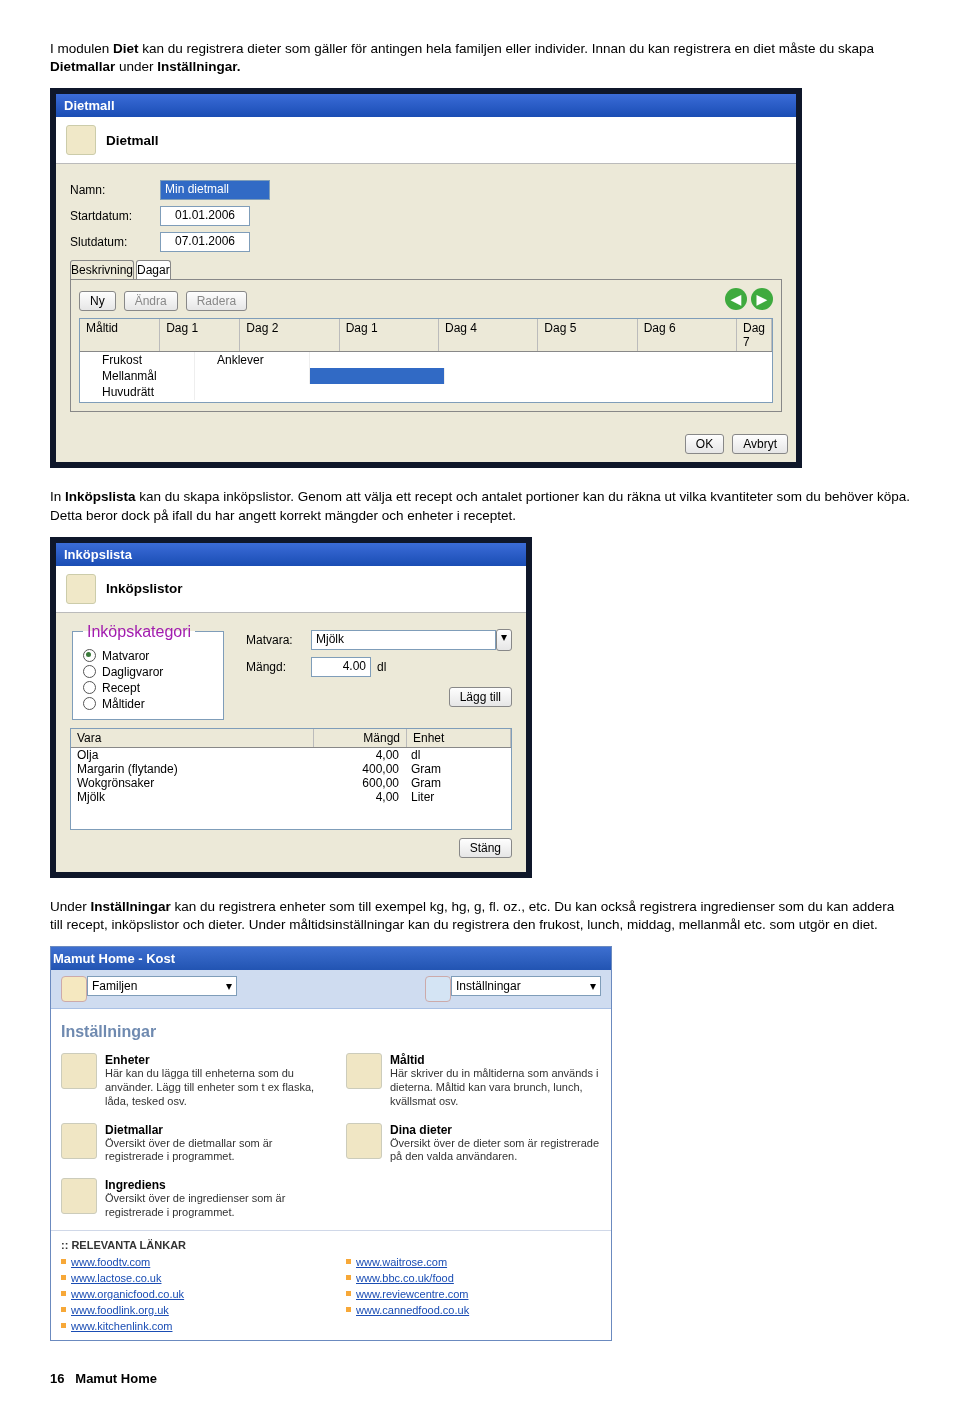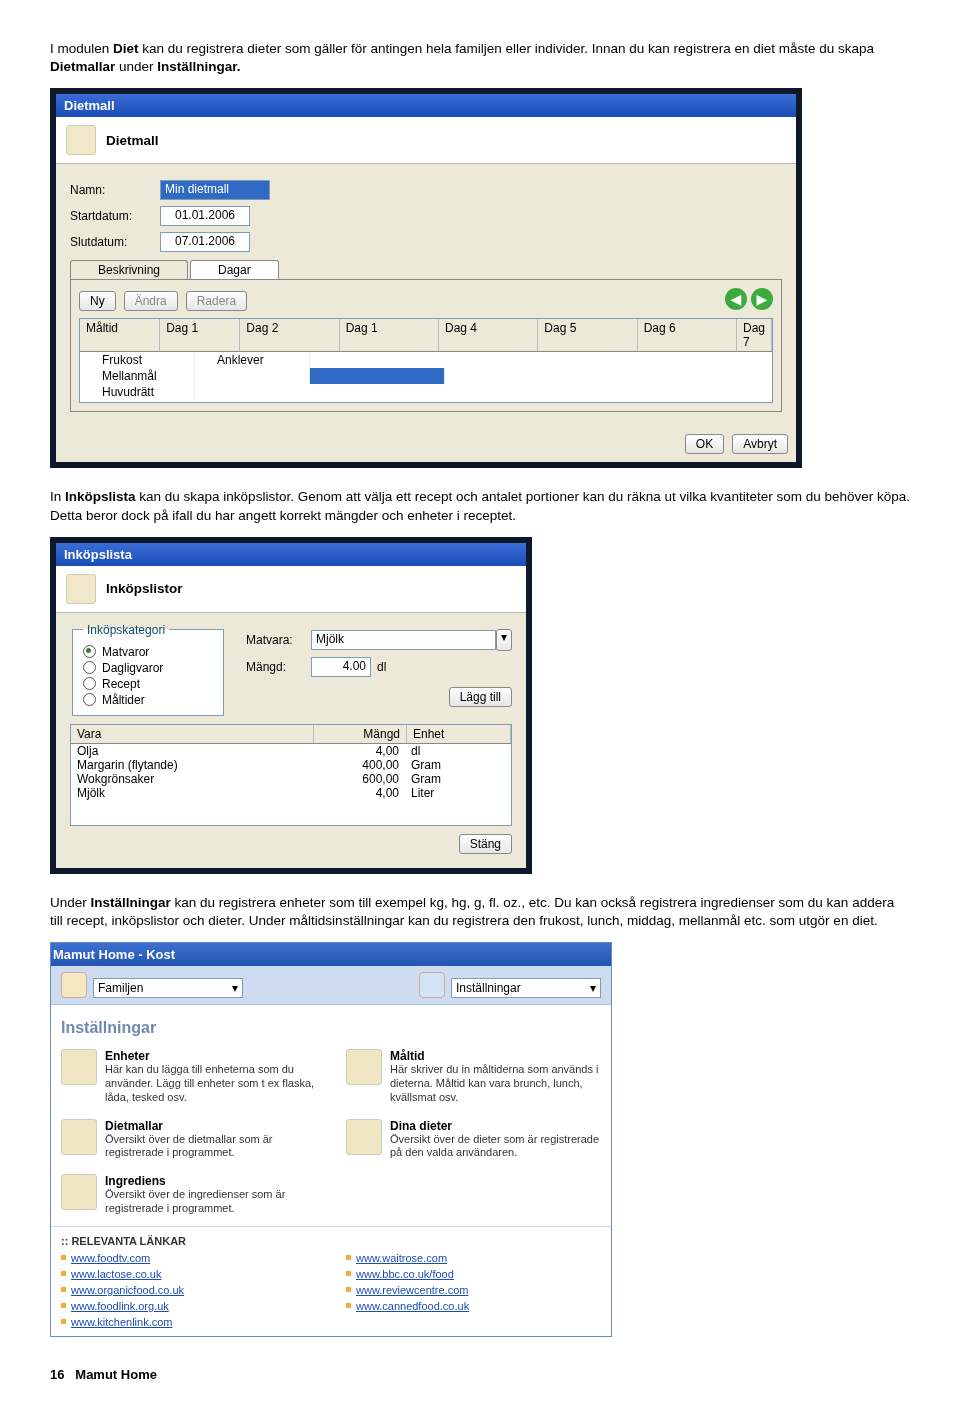--- a/index.html
+++ b/index.html
@@ -9,47 +9,47 @@
 .titlebar{background:linear-gradient(to bottom,#3b6cd8,#1a4db4);color:#fff;font-weight:bold;padding:4px 8px;font-size:13px}
 .header-strip{background:#fff;border-bottom:1px solid #bbb;padding:8px 10px;display:flex;align-items:center;gap:10px}
 .header-strip .icon{width:28px;height:28px;background:#f0e8c8;border:1px solid #cca;border-radius:3px}
 .form-area{padding:10px 14px 14px 14px;font-size:12px}
 .form-row{display:flex;align-items:center;margin:6px 0}
 .form-row .lbl{width:90px}
 .txt{border:1px solid #7f9db9;background:#fff;padding:1px 4px;font-size:12px;height:16px}
 .btn{border:1px solid #888;background:linear-gradient(to bottom,#fefefe,#e6e6e6);padding:1px 10px;font-size:12px;height:20px;border-radius:3px;cursor:pointer}
 .btn.disabled{color:#888}
 .tabs{display:flex;gap:2px;margin-top:8px}
-.tab{border:1px solid #888;border-bottom:none;padding:2px 27px;font-size:12px;background:#ece9d8;border-radius:3px 3px 0 0}
+.tab{border:1px solid #888;border-bottom:none;padding:2px 0;font-size:12px;background:#ece9d8;border-radius:3px 3px 0 0}
 .tab.active{background:#fff}
 .tab-body{border:1px solid #888;background:#ece9d8;padding:8px}
 .grid{background:#fff;border:1px solid #7f9db9;font-size:12px}
 .grid-head{display:flex;background:#ece9d8;border-bottom:1px solid #888}
 .grid-head>div{padding:2px 6px;border-right:1px solid #bbb}
 .grid-body{min-height:50px}
 .grid-row{display:flex}
 .grid-row>div{padding:1px 22px;border-right:1px solid #eee}
 .selcell{background:#316ac5;color:#fff}
 .btn-row{display:flex;justify-content:flex-end;gap:8px;padding:8px}
 .arrow-btns{display:flex;justify-content:flex-end;gap:4px;margin-bottom:4px}
 .arrow{width:22px;height:22px;border-radius:11px;background:#3eaa3e;color:#fff;display:flex;align-items:center;justify-content:center;font-size:14px;cursor:pointer}
 .radio-group{border:1px solid #7f9db9;background:#fff;padding:6px 10px;font-size:12px;width:130px}
-.radio-group legend{color:#0c4a6e;padding:0 4px;font-size:12px}
+.radio-group legend{color:#a21caf;padding:0 4px;font-size:16px}
 .radio-row{display:flex;align-items:center;gap:6px;margin:2px 0}
 .radio{width:11px;height:11px;border:1px solid #555;border-radius:50%;display:inline-block;position:relative}
 .radio.checked::after{content:"";position:absolute;width:5px;height:5px;background:#3a7a3a;border-radius:50%;left:2px;top:2px}
 .grid2-body{background:#fff;border:1px solid #7f9db9;font-size:12px;min-height:100px}
 .grid2-head{display:flex;background:#ece9d8;border-bottom:1px solid #888}
 .grid2-head>div{padding:2px 6px;border-right:1px solid #bbb}
 .grid2-row{display:flex}
 .grid2-row>div{padding:0 6px}
 .panel{border:1px solid #6b8abf;background:#fff;margin:10px 0 20px 0}
 .panel-title{background:linear-gradient(to bottom,#3d6fd0,#2254b2);color:#fff;font-weight:bold;padding:4px 2px;font-size:13px}
 .panel-nav{background:#cfdcf0;padding:6px 10px;display:flex;gap:20px;align-items:center;border-bottom:1px solid #a9c0e4}
-.nav-item{display:flex;align-items:flex-end;gap:6px}
+.nav-item{display:flex;align-items:flex-start;}
 .nav-icon{width:24px;height:24px;background:#f5e8c0;border:1px solid #caa;border-radius:4px}
 .nav-dd{border:1px solid #7f9db9;background:#fff;padding:1px 4px;font-size:12px;width:140px;height:16px;display:flex;justify-content:space-between;align-items:center}
 .panel-body{padding:10px}
 .panel-body h3{color:#6f8ab0;margin:4px 0 12px 0;font-size:16px;font-weight:bold}
 .cards{display:grid;grid-template-columns:1fr 1fr;gap:14px 30px;font-size:11px}
 .card{display:flex;gap:8px}
 .card-icon{width:34px;height:34px;background:#f0e6c4;border:1px solid #ccb;flex-shrink:0;border-radius:3px}
 .card-title{font-weight:bold;font-size:12px}
 .card-desc{color:#333;line-height:1.25}
 .links-section{border-top:1px solid #d0d8e8;padding:8px 10px;font-size:11px}

